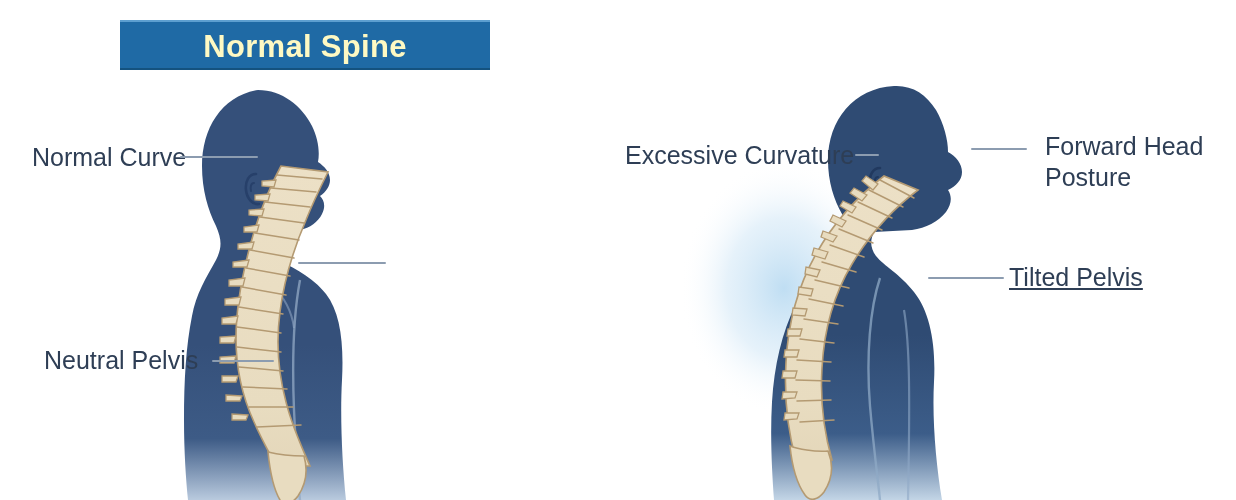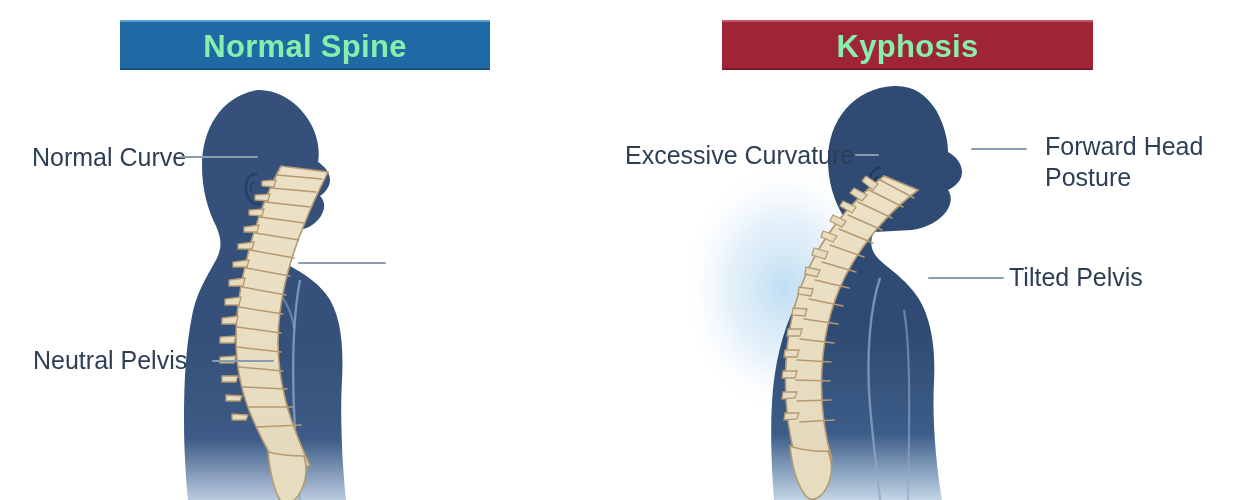--- a/index.html
+++ b/index.html
@@ -27,21 +27,21 @@
   }
   #panel-normal { left: 0; }
   #panel-kyphosis { left: 618px; }
 
   .banner {
     position: absolute;
     top: 20px;
     height: 50px;
     line-height: 50px;
     text-align: center;
-    color: #86efac;
+    color: #fef9c3;
     font-size: 31px;
     font-weight: bold;
     letter-spacing: 0.3px;
     box-sizing: border-box;
   }
   #banner-normal {
     left: 120px;
     width: 370px;
     background: #1f6aa5;
     border-top: 2px solid #5d9fd0;
@@ -184,27 +184,26 @@
                    C 124 410, 120 392, 118 372 Z" fill="#e8dcc0" stroke="#b49a72" stroke-width="1.6"></path>
         </g>
       </svg>
     </div>
 
     <div class="label" style="left:32px; top:142px;">Normal Curve</div>
     <div class="leader" style="left:180px; top:156px; width:78px;"></div>
 
     <div class="leader" style="left:298px; top:262px; width:88px;"></div>
 
-    <div class="label" style="left:33px; top:345px;">Neutral Pelvis</div>
+    <div class="label" style="left:44px; top:345px;">Neutral Pelvis</div>
     <div class="leader" style="left:212px; top:360px; width:62px;"></div>
   </div>
 
   <div class="panel" id="panel-kyphosis">
 
-    <div class="banner" id="banner-kyphosis">Kyphosis</div>
 
     <div class="fig" style="left:80px; top:80px;">
       <svg width="360" height="420" viewBox="0 0 360 420">
         <defs>
           <radialGradient id="glowK" cx="50%" cy="50%" r="50%">
             <stop offset="0%" stop-color="#bcdcf2" stop-opacity="0.95"></stop>
             <stop offset="55%" stop-color="#d5e9f7" stop-opacity="0.6"></stop>
             <stop offset="100%" stop-color="#ffffff" stop-opacity="0"></stop>
           </radialGradient>
           <linearGradient id="bodyFadeR" x1="0" y1="0" x2="0" y2="1">
@@ -304,17 +303,17 @@
       </svg>
     </div>
 
     <div class="label" style="left:7px; top:140px;text-align:center;">Excessive Curvature</div>
     <div class="leader" style="left:237px; top:154px; width:24px;"></div>
 
     <div class="label" style="left:414px; top:131px;margin-left:13px;">Forward Head
 Posture</div>
     <div class="leader" style="left:353px; top:148px; width:56px;"></div>
 
-    <div class="label" style="left:391px; top:262px;">Tilted Pelvis</div>
+    <div class="label" style="left:391px; top:262px;text-decoration:underline;">Tilted Pelvis</div>
     <div class="leader" style="left:310px; top:277px; width:76px;"></div>
   </div>
 
 </div>
 
 </body></html>

